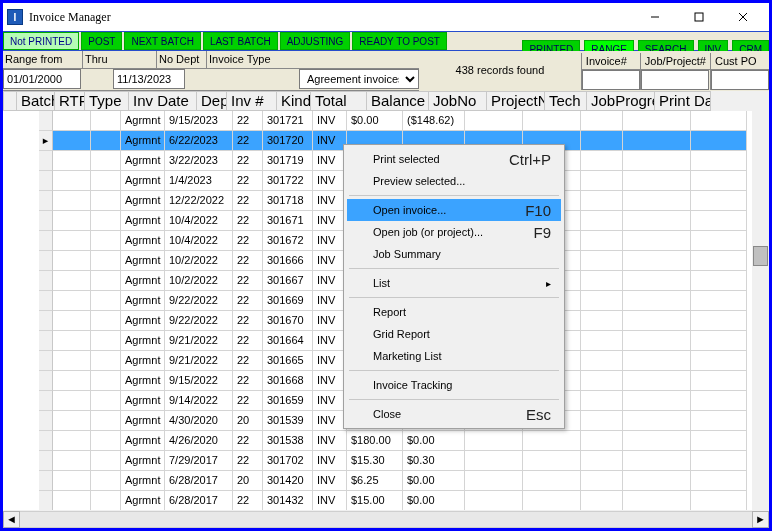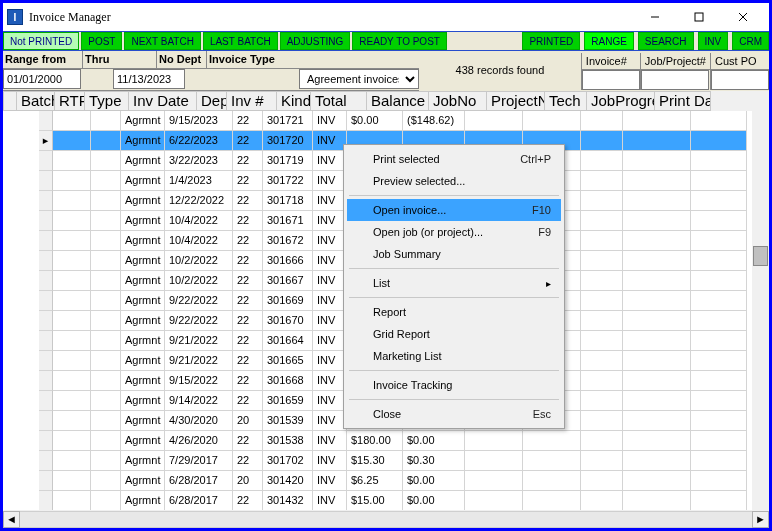--- a/index.html
+++ b/index.html
@@ -8,25 +8,25 @@
   .titlebar { height: 28px; display: flex; align-items: center; padding: 0 4px; }
   .titlebar .icon { width: 16px; height: 16px; background: #1e5bb8; border: 1px solid #093a85; margin-right: 6px; display:flex;align-items:center;justify-content:center;color:#fff;font-weight:bold;font-size:10px;}
   .titlebar .title { font-size: 12px; font-family: Liberation Serif, serif; }
   .titlebar .spacer { flex: 1; }
   .winbtn { width: 44px; height: 24px; display: flex; align-items: center; justify-content: center; }
   .winbtn svg { width: 10px; height: 10px; }
   .toolbar { height: 20px; background: #ece9d8; display: flex; gap: 2px; border-top: 1px solid #264ccc; border-bottom: 1px solid #264ccc; }
   .tbtn { padding: 0 6px; height: 18px; line-height: 18px; font-size: 10px; color: #00008b; border: 1px solid #0a0; background:#b6fcb6; }
   .tbtn.green { background:#00d000; color:#00005a;}
   .tbtn.lime { background:#00ff00; color:#00005a;}
-  .tbtn.right { margin-left: 2px;}
+  .tbtn.right { margin-left: 2px; margin-top: 8px;}
   .toolbar .gap { flex:1; }
   .filterrow1 { height:18px; display:flex; background:#ece9d8; border-bottom:1px solid #888;}
   .filterrow1 .lbl { padding:0 2px; font-size:11px; line-height:17px;}
-  .filterrow1 .cell { border-right:1px solid #888; display:flex; align-items:center;font-weight:bold;}
+  .filterrow1 .cell { border-right:1px solid #888; display:flex; align-items:center;}
   .filterrow2 { height:22px; display:flex; background:#ece9d8; border-bottom:1px solid #888;gap:32px;}
   .filterrow2 input, .filterrow2 select { height:20px; border:1px solid #7a7a7a; font-size:11px; padding:0 3px; background:#fff;}
   .rightfilters { display:flex; gap:0;align-items:center;}
   .rightfilters .col { display:flex; flex-direction:column; border-left:1px solid #888;}
   .rightfilters .col .lbl{ height:17px; line-height:17px; padding:0 4px; font-size:11px; border-bottom:1px solid #888;}
   .rightfilters .col input{ height:20px; border:1px solid #7a7a7a; font-size:11px; padding:0 2px; width:58px; background:#fff;}
   .gridwrap { flex:1; overflow:hidden; position:relative; display:flex; flex-direction:column;}
   .gridhead { display:flex; height:20px; background:#f0f0f0;}
   .gridhead .gh { border:1px solid #c8c8c8; border-left:none; padding:0 4px; line-height:18px; font-size:15px; overflow:hidden; white-space:nowrap;}
   .gridhead .gh:first-child{border-left:1px solid #c8c8c8;}
@@ -36,21 +36,21 @@
   .row.selected .cell { background:#3ba3ff; }
   .rowmark { width:14px; border-right:1px solid #c8c8c8; border-bottom:1px solid #d4d4d4; background:#f0f0f0; text-align:center; line-height:19px; font-size:11px;}
   .num { }
   .hscroll { height:18px; background:#f0f0f0; display:flex; align-items:center;}
   .hscroll .arrow{ width:17px;height:17px;border:1px solid #b0b0b0;background:#f0f0f0;display:flex;align-items:center;justify-content:center;}
   .hscroll .track{ flex:1; height:17px; background:#e8e8e8; border-top:1px solid #cfcfcf; border-bottom:1px solid #cfcfcf;}
   .vscroll { position:absolute; right:0; top:20px; bottom:18px; width:17px; background:#f0f0f0;}
   .vscroll .thumb{ width:15px; height:20px; background:#c0c0c0; border:1px solid #888; margin:1px; position:relative; top:134px;}
   .context { position:absolute; left:340px; top:141px; width:222px; background:#f0f0f0; border:1px solid #a0a0a0; box-shadow:2px 2px 4px rgba(0,0,0,.25); z-index:10; padding:3px;}
   .context .mi { height:22px; display:flex; align-items:center; padding:0 10px 0 26px; font-size:11px; position:relative;}
-  .context .mi .sc { margin-left:auto; font-size:11px; color:#222;}
+  .context .mi .sc { margin-left:auto; font-size:15px; color:#222;}
   .context .mi.hl { background:#3ba3ff; }
   .context .sep { height:1px; background:#c8c8c8; margin:3px 2px;}
   .context .mi .arrow { margin-left:auto; font-size:10px;}
   
   .c-batch{width:38px}.c-rtp{width:30px}.c-type{width:44px}.c-invdate{width:68px}.c-dept{width:30px}
   .c-invnum{width:50px}.c-kind{width:34px}.c-total{width:56px}.c-balance{width:62px}.c-jobno{width:58px}
   .c-projno{width:58px}.c-tech{width:42px}.c-jobprog{width:68px}.c-printdate{width:56px}
 </style>
 </head>
 <body>

